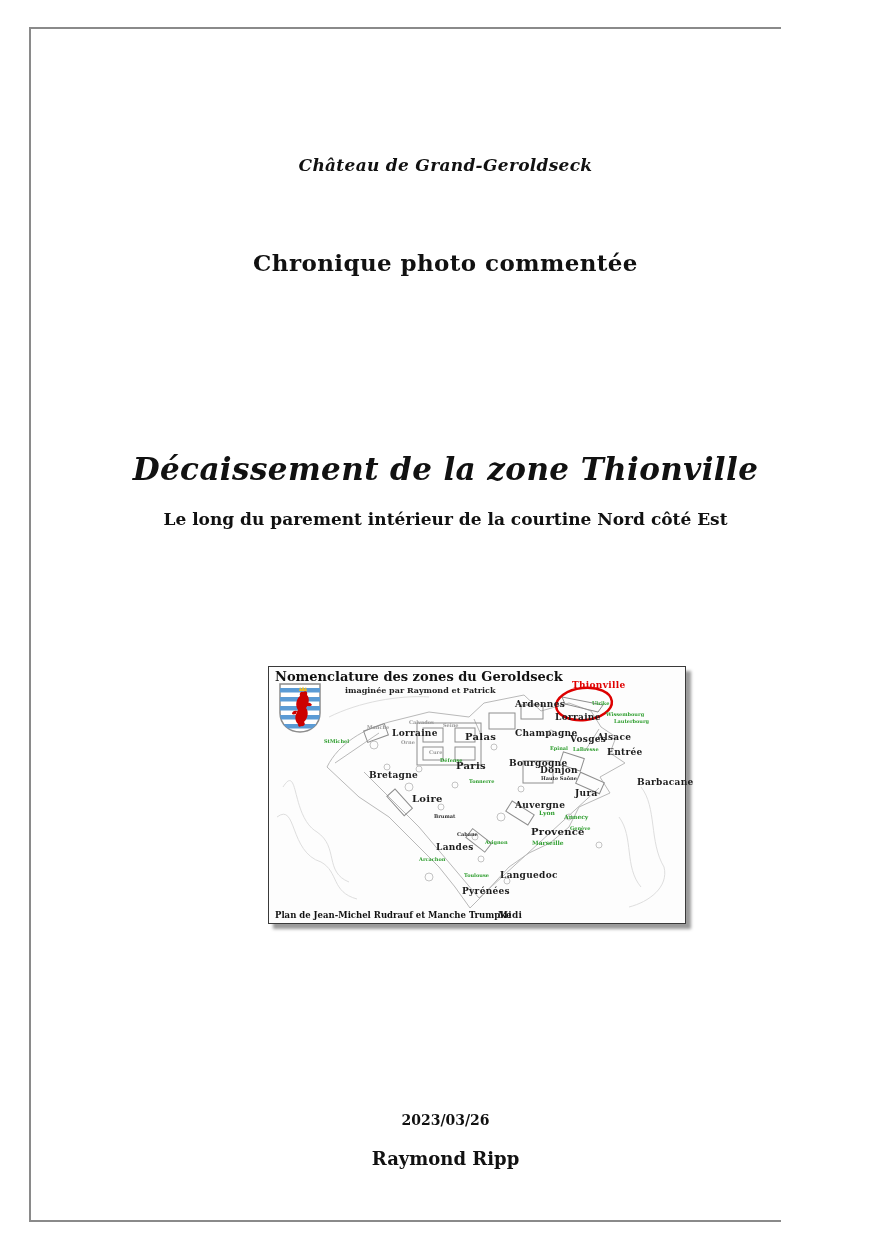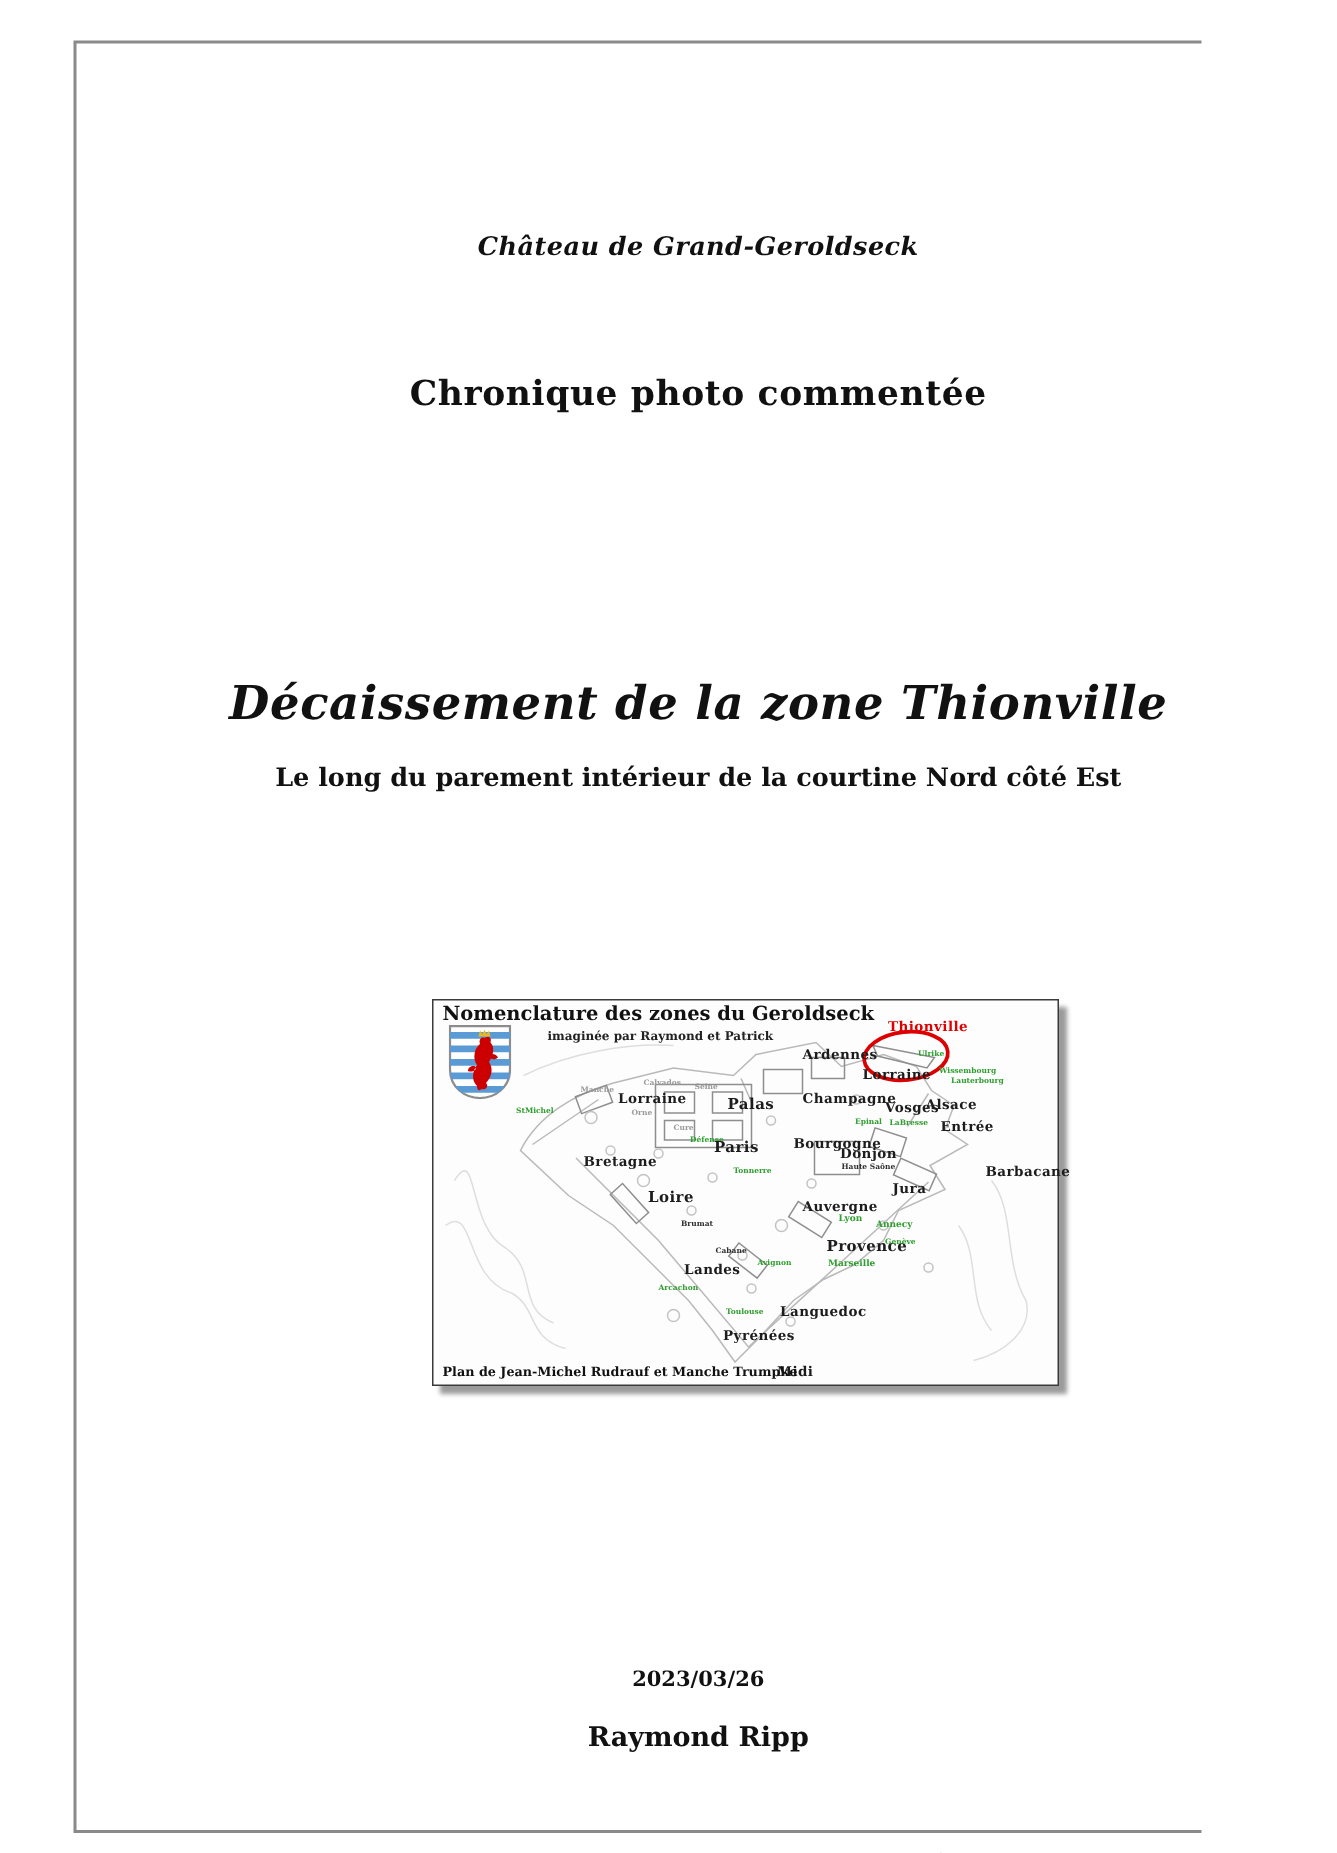--- a/index.html
+++ b/index.html
@@ -2,21 +2,20 @@
 <html><head>
 <meta charset="utf-8">
 <style>
   html,body{margin:0;padding:0;background:#fff;}
   .page{
     position:relative;
     width:781px;height:1235px;
     background:#ffffff;
     font-family:"DejaVu Serif","Liberation Serif",serif;
     overflow:hidden;
-    margin-left:20px;
   }
   .frame{
     position:absolute;
     left:29px;top:27px;width:833px;height:1195px;
     border:2px solid #8a8a8a;
     box-sizing:border-box;
     background:#ffffff;
   }
   .centered{position:absolute;left:0;right:0;text-align:center;color:#111;}
   .header-title{top:126px;font-size:17px;font-weight:bold;font-style:italic;letter-spacing:.3px;}

